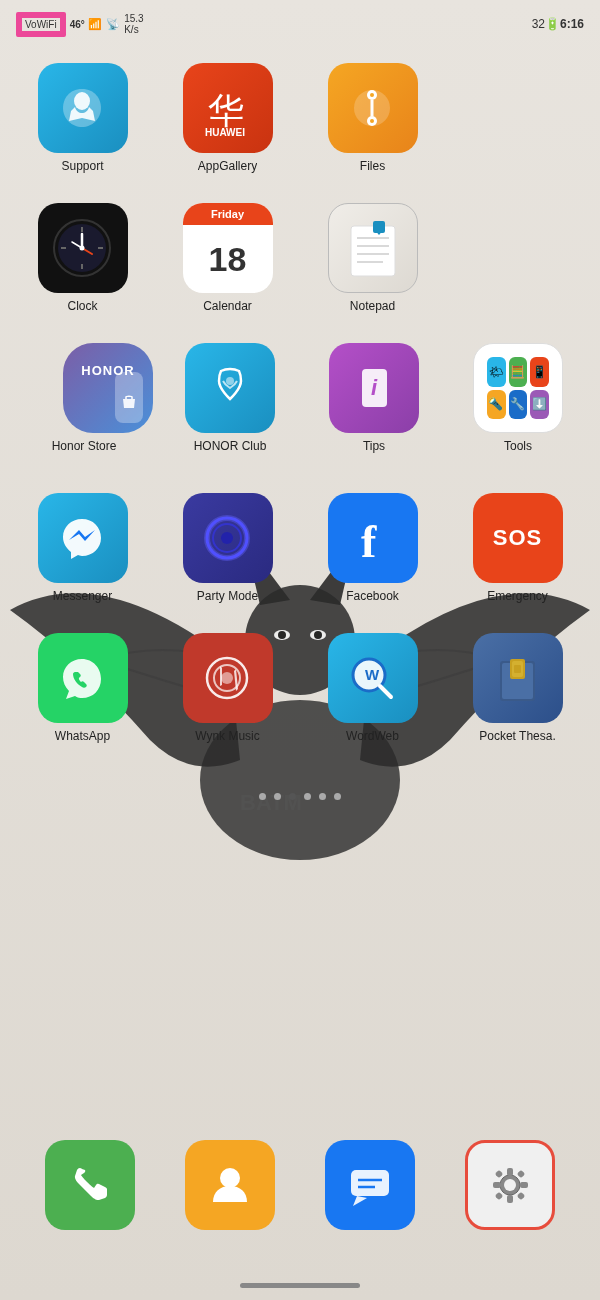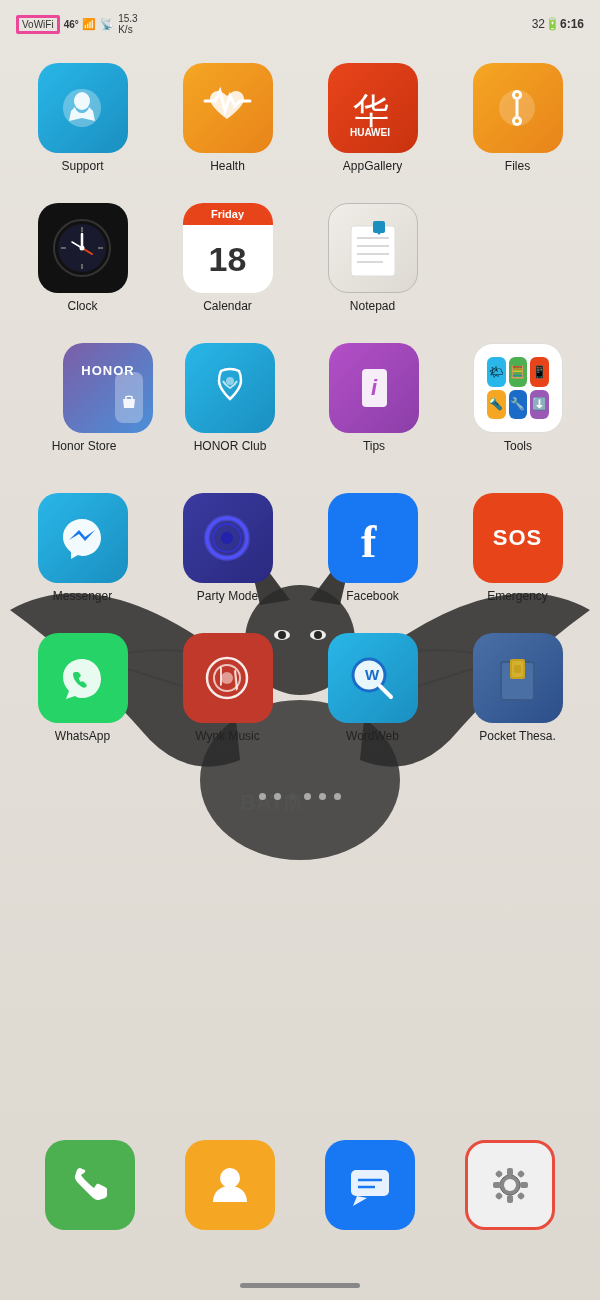--- a/index.html
+++ b/index.html
@@ -170,21 +170,21 @@
     <ellipse cx="318" cy="175" rx="8" ry="5" fill="#fff" opacity="0.9"></ellipse>
     <ellipse cx="282" cy="175" rx="4" ry="4" fill="#111" opacity="0.9"></ellipse>
     <ellipse cx="318" cy="175" rx="4" ry="4" fill="#111" opacity="0.9"></ellipse>
   </svg>
 </div>
 
 <div class="main-content" style="position:relative;z-index:2;width:600px;height:1300px;">
 
   <div class="status-bar">
     <div class="status-left">
-      <span style="font-size:10px;border:3px solid #ec4899;padding:1px 3px;border-radius:2px;">VoWiFi</span>
+      <span style="font-size:10px;border:6px solid #ec4899;padding:1px 3px;border-radius:2px;">VoWiFi</span>
       <span style="font-size:10px;font-weight:bold;">46°</span>
       <span>📶</span>
       <span>📡</span>
       <span style="font-size:10px;">15.3<br>K/s</span>
     </div>
     <div class="status-right">
       <span>32</span>
       <span>🔋</span>
       <span style="font-weight:bold;">6:16</span>
     </div>
@@ -196,29 +196,20 @@
       <div class="app-icon icon-support">
         <svg width="55" height="55" viewBox="0 0 55 55">
             <path d="M27 8 C14 8 8 18 8 27 C8 38 17 46 27 46 C37 46 46 38 46 27 C46 18 40 8 27 8Z" fill="rgba(255,255,255,0.3)"></path>
             <path d="M20 26 L16 30 L14 40 L27 37 L40 40 L38 30 L34 26 C32 34 22 34 20 26Z" fill="white" opacity="0.9"></path>
             <ellipse cx="27" cy="20" rx="8" ry="9" fill="white" opacity="0.9"></ellipse>
           </svg>
       </div>
       <span class="app-label">Support</span>
     </div>
 
-    <div class="app-item">
-      <div class="app-icon icon-health">
-        <svg width="55" height="55" viewBox="0 0 55 55">
-            <path d="M5,20 L15,20 L20,10 L25,30 L30,15 L35,25 L40,20 L50,20" fill="none" stroke="white" stroke-width="3" stroke-linecap="round"></path>
-            <path d="M27 38 C27 38 10 26 10 18 C10 13 14 10 18 10 C21 10 24 12 27 15 C30 12 33 10 36 10 C40 10 44 13 44 18 C44 26 27 38 27 38Z" fill="white" opacity="0.85"></path>
-          </svg>
-      </div>
-      <span class="app-label">Health</span>
-    </div>
 
     <div class="app-item">
       <div class="app-icon icon-appgallery">
         <svg width="55" height="55" viewBox="0 0 55 55">
             <text x="8" y="42" font-size="36" fill="white">华</text>
             <text x="5" y="55" font-size="10" fill="white" font-weight="bold">HUAWEI</text>
           </svg>
       </div>
       <span class="app-label">AppGallery</span>
     </div>
@@ -281,21 +272,21 @@
           <polygon points="30,12 42,12 36,19" fill="#1a8fc0"></polygon>
         </svg>
       </div>
       <span class="app-label">Notepad</span>
     </div>
   </div>
 
   <div class="app-grid" style="padding-top:0;">
 
     <div class="app-item">
-      <div class="app-icon" style="background:linear-gradient(135deg,#7b5ea7,#4a90d9);border-radius:20px;position:relative;overflow:hidden;margin-left:48px;">
+      <div class="app-icon" style="background:linear-gradient(135deg,#7b5ea7,#4a90d9);border-radius:30px;position:relative;overflow:hidden;margin-left:48px;">
         <div style="color:white;font-size:13px;font-weight:900;letter-spacing:1px;text-align:center;position:absolute;top:20px;width:100%;">HONOR</div>
         <div style="position:absolute;bottom:10px;right:10px;background:rgba(255,255,255,0.3);border-radius:8px;padding:3px 6px;">
           <svg width="16" height="16" viewBox="0 0 16 16">
               <path d="M2,4 L14,4 L13,13 L3,13Z" fill="white" opacity="0.9"></path>
               <path d="M5,4 L5,2 C5,1 11,1 11,2 L11,4" fill="none" stroke="white" stroke-width="1.5"></path>
             </svg>
         </div>
       </div>
       <span class="app-label">Honor Store</span>
     </div>

